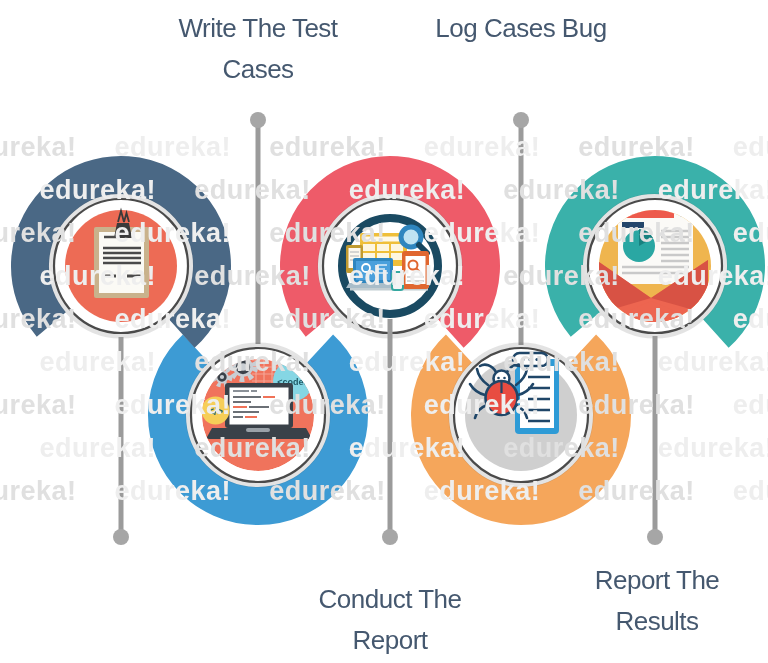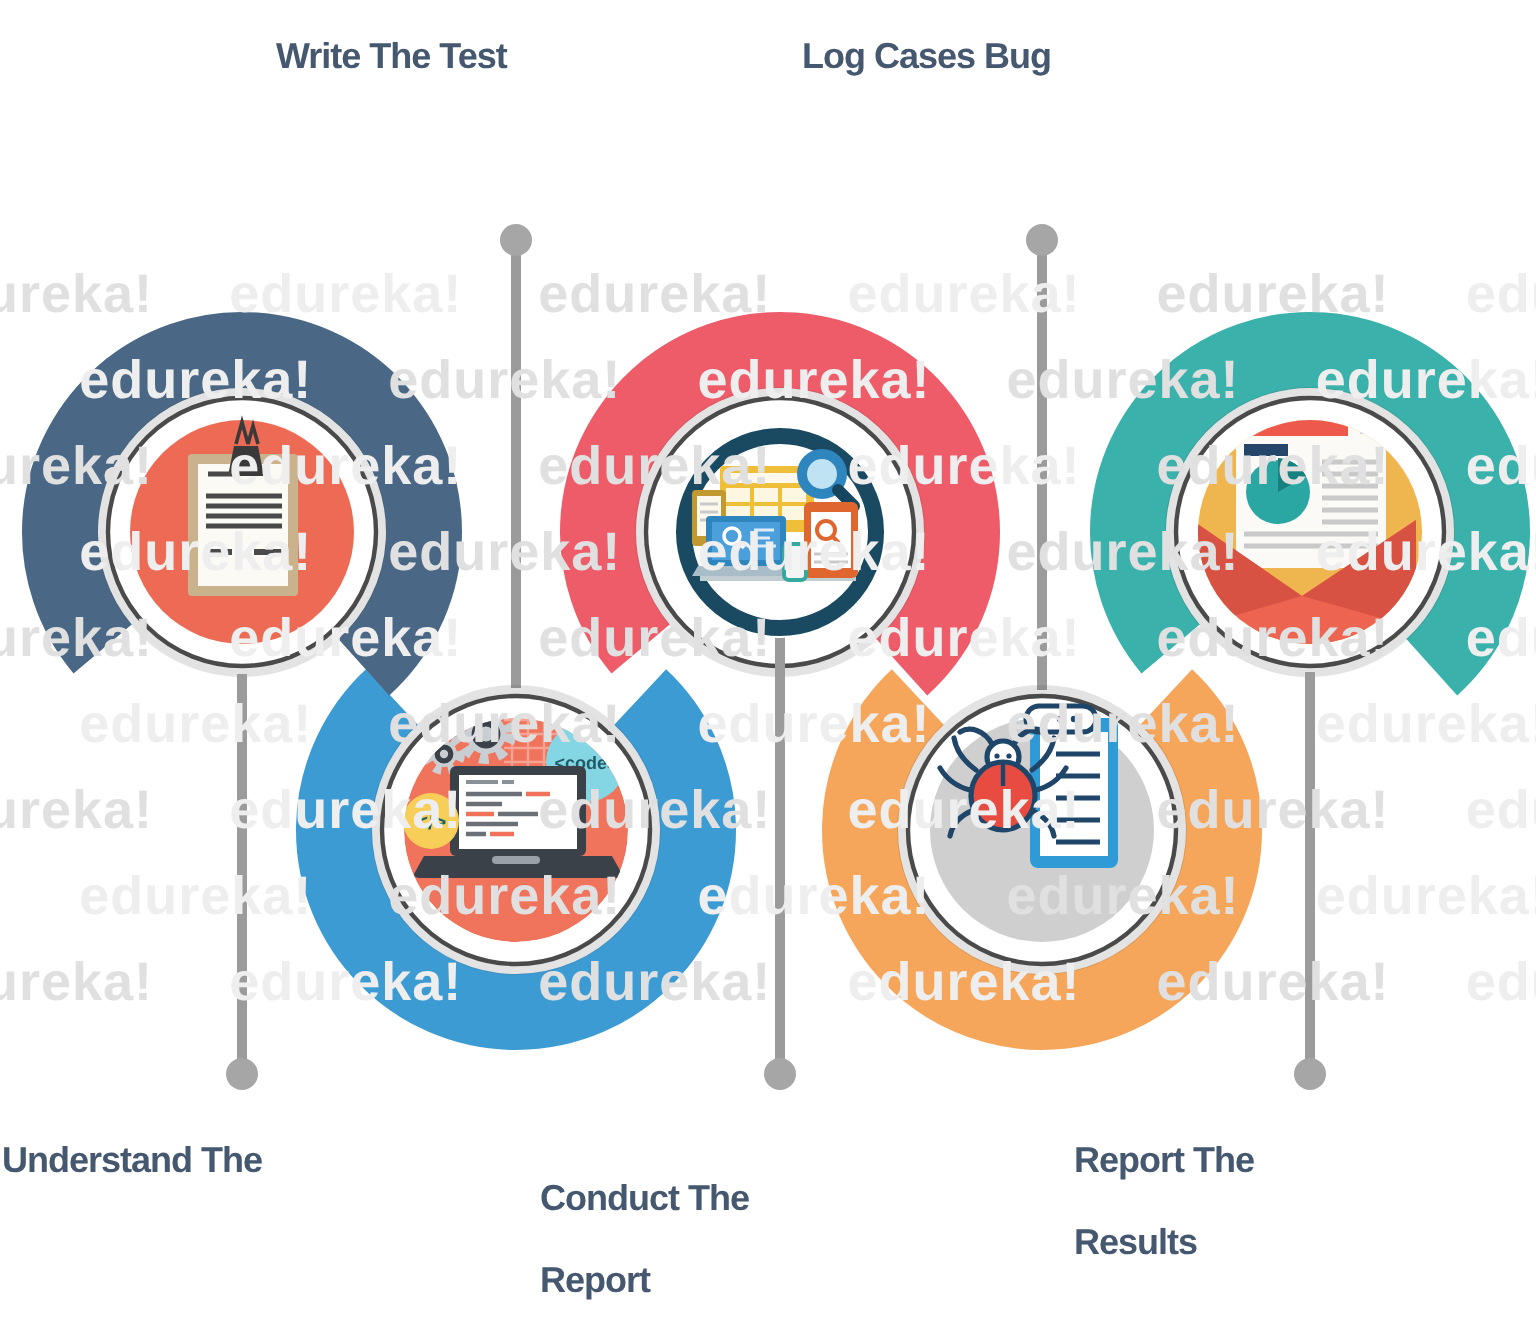--- a/index.html
+++ b/index.html
@@ -9,22 +9,22 @@
   }
   .stage svg{position:absolute;left:0;top:0;z-index:1;}
   
   .watermark{position:absolute;inset:0;z-index:2;pointer-events:none;overflow:hidden;}
   .wm-row{position:absolute;white-space:nowrap;font-weight:bold;font-size:27px;letter-spacing:.5px;line-height:43px;height:43px;}
   .wm-row span{display:inline-block;margin-right:38px;}
   .wm-row span:nth-child(odd){color:#E0E0E0;}
   .wm-row span:nth-child(even){color:#EEEEEE;}
   
   .step-label{
-    position:absolute;width:240px;z-index:3;
-    font-weight:bold;font-size:18px;line-height:41px;color:#45586F;letter-spacing:-0.5px;
+    position:absolute;width:240px;text-align:center;z-index:3;
+    font-weight:normal;font-size:26px;line-height:41px;color:#45586F;letter-spacing:-0.5px;
   }
   .step-label span{display:block;}
   .lbl-write{left:138px;top:8px;}
   .lbl-log{left:401px;top:8px;}
   .lbl-understand{left:1px;top:560px;}
   .lbl-conduct{left:270px;top:579px;}
   .lbl-report{left:537px;top:560px;}
   .icon-text{font-family:"Liberation Sans", sans-serif;font-weight:bold;}
 </style>
 </head>
@@ -228,26 +228,26 @@
       <div class="wm-row" style="top: 255px; left: -115px;"><span>edureka!</span><span>edureka!</span><span>edureka!</span><span>edureka!</span><span>edureka!</span><span>edureka!</span></div>
       <div class="wm-row" style="top: 298px; left: -40px;"><span>edureka!</span><span>edureka!</span><span>edureka!</span><span>edureka!</span><span>edureka!</span><span>edureka!</span></div>
       <div class="wm-row" style="top: 341px; left: -115px;"><span>edureka!</span><span>edureka!</span><span>edureka!</span><span>edureka!</span><span>edureka!</span><span>edureka!</span></div>
       <div class="wm-row" style="top: 384px; left: -40px;"><span>edureka!</span><span>edureka!</span><span>edureka!</span><span>edureka!</span><span>edureka!</span><span>edureka!</span></div>
       <div class="wm-row" style="top: 427px; left: -115px;"><span>edureka!</span><span>edureka!</span><span>edureka!</span><span>edureka!</span><span>edureka!</span><span>edureka!</span></div>
       <div class="wm-row" style="top: 470px; left: -40px;"><span>edureka!</span><span>edureka!</span><span>edureka!</span><span>edureka!</span><span>edureka!</span><span>edureka!</span></div>
     </div>
 
 <div class="step-label lbl-write">
   <span>Write The Test</span>
+  <span>Cases</span>
 </div>
 <div class="step-label lbl-log">
   <span>Log Cases Bug</span>
 </div>
 <div class="step-label lbl-understand">
-  <span>Understand The</span>
 </div>
 <div class="step-label lbl-conduct">
   <span>Conduct The</span>
   <span>Report</span>
 </div>
 <div class="step-label lbl-report">
   <span>Report The</span>
   <span>Results</span>
 </div>
 

